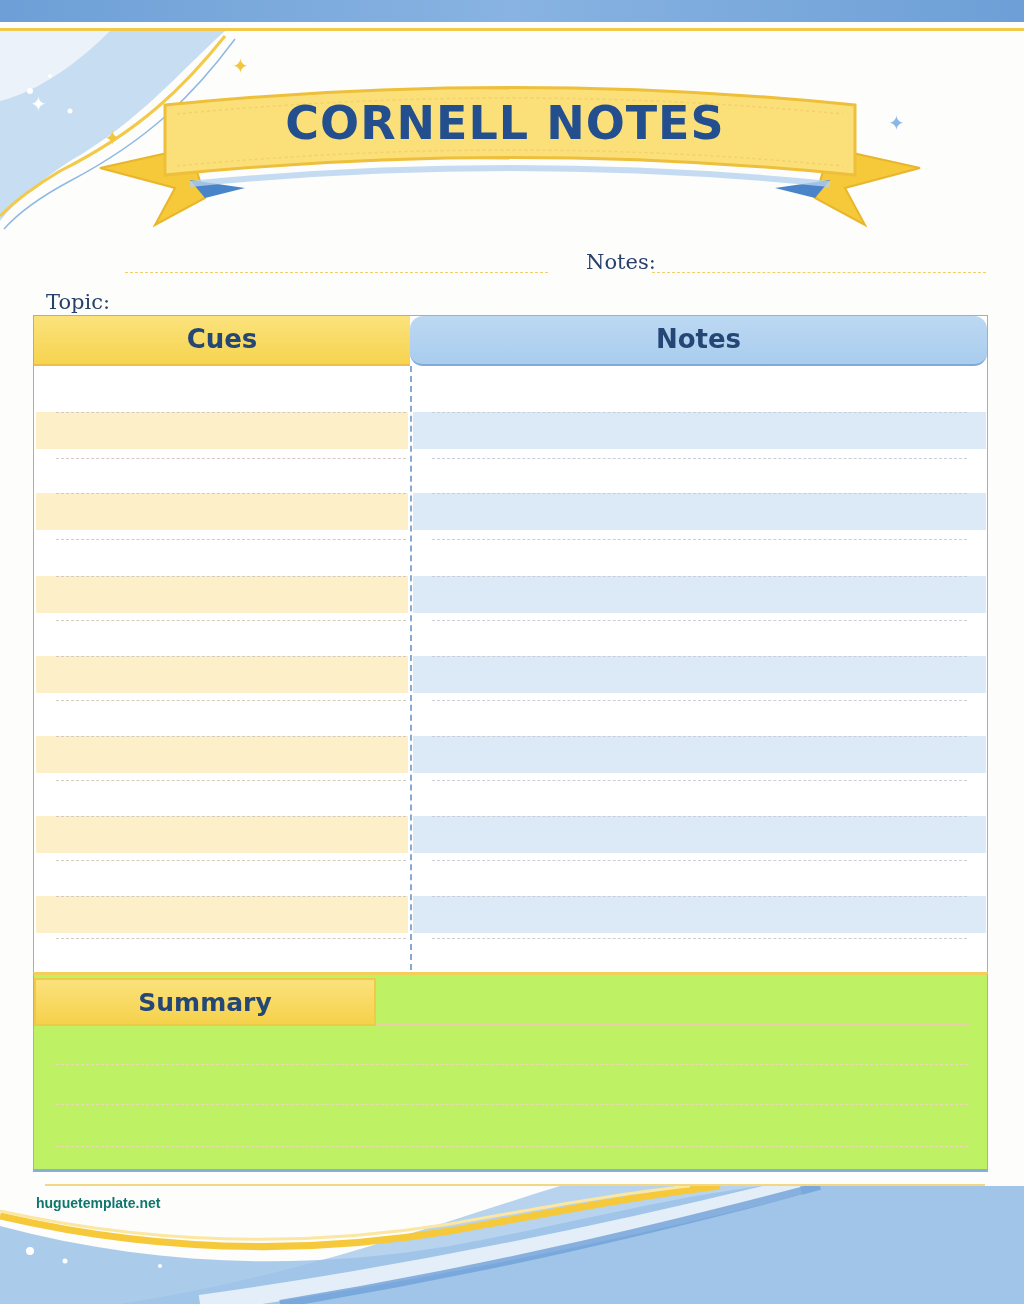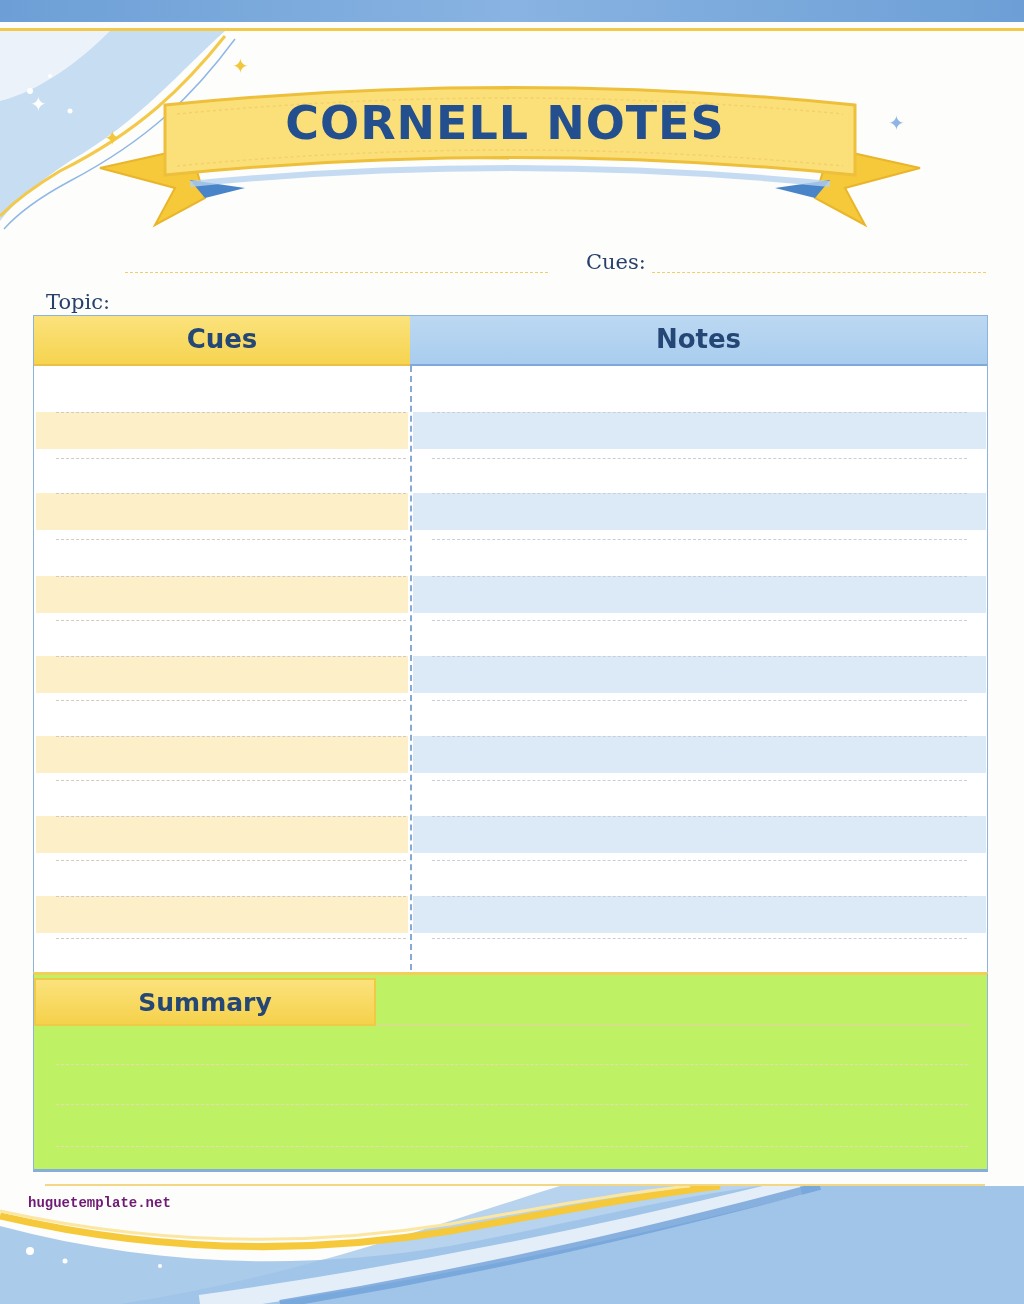--- a/index.html
+++ b/index.html
@@ -6,35 +6,35 @@
   body { width:1024px; height:1304px; position:relative; overflow:hidden; background:#fdfdfc; font-family:"DejaVu Sans", sans-serif; }
   .top-band { position:absolute; left:0; top:0; width:1024px; height:22px; background:linear-gradient(90deg,#6d9fd6,#88b3e2 50%,#6d9fd6); }
   .top-gold { position:absolute; left:0; top:28px; width:1024px; height:3px; background:#f3c94a; }
   .corner-wave { position:absolute; left:0; top:31px; width:240px; height:200px; }
   .ribbon { position:absolute; left:95px; top:80px; width:830px; height:150px; }
   .title { position:absolute; left:0; top:96px; width:1010px; text-align:center; font-family:"DejaVu Sans", sans-serif; font-weight:bold; font-size:46px; color:#244f8f; letter-spacing:1px; }
   .field-label { position:absolute; top:250px; font-family:"DejaVu Serif", serif; font-size:21px; color:#27416b; }
   .field-line { position:absolute; top:272px; height:0; border-top:1.5px dashed #f0cf6a; }
   .table { position:absolute; left:33px; top:315px; width:955px; height:847px; border:1.5px solid #8fb3dd; box-sizing:border-box; background:#fff; }
   .hdr-cues { position:absolute; left:0; top:0; width:376px; height:50px; background:linear-gradient(180deg,#fbe27c,#f6d450); border-bottom:2px solid #eac046; box-sizing:border-box; }
-  .hdr-notes { position:absolute; left:376px; top:0; width:577px; height:50px; background:linear-gradient(180deg,#bcd8f2,#a9cdee); border-bottom:2px solid #7fa9d8; box-sizing:border-box; }
+  .hdr-notes { position:absolute; left:376px; top:0; width:577px; height:50px; background:linear-gradient(180deg,#bcd8f2,#a9cdee); border-bottom:2px solid #7fa9d8; box-sizing:border-box;border-radius:13px; }
   .hdr-text { position:absolute; left:0; top:8px; width:100%; text-align:center; font-weight:bold; font-size:26px; color:#244775; }
   .divider { position:absolute; left:376px; top:50px; width:0; height:604px; border-left:2px dashed #86aad3; }
   .stripe-c { position:absolute; left:2px; width:372px; height:37px; background:#fdf0c8; }
   .stripe-n { position:absolute; left:379px; width:573px; height:37px; background:#dceaf7; }
   .rule-c { position:absolute; left:22px; width:350px; border-top:1px dashed #d4cbc0; height:0; }
   .rule-n { position:absolute; left:398px; width:535px; border-top:1px dashed #c8cfd8; height:0; }
   .summary { position:absolute; left:33px; top:972px; width:955px; height:200px; border:1.5px solid #8fb3dd; border-top:3px solid #f3cf5a; border-bottom:3px solid #85aedb; box-sizing:border-box; background:#bef264; }
   .sum-hdr { position:absolute; left:0; top:3px; width:342px; height:48px; background:linear-gradient(180deg,#fbe27c,#f5d14b); border:2px solid #f0c946; box-sizing:border-box; }
   .sum-text { position:absolute; left:0; top:8px; width:100%; text-align:center; font-weight:bold; font-size:25px; color:#244775; }
   .sum-under { position:absolute; left:342px; top:49px; width:594px; border-top:1.5px solid #e8cfa6; }
   .sum-rule { position:absolute; left:22px; width:912px; border-top:1px dashed #ead9b4; }
   .bottom-gold { position:absolute; left:45px; top:1184px; width:940px; height:2px; background:#f3d785; }
   .footer-art { position:absolute; left:0; top:1186px; width:1024px; height:118px; }
-  .watermark { position:absolute; left:28px; top:1195px; font-family:Liberation Mono, monospace; font-weight:bold; font-size:14px; color:#701a75; }
+  .watermark { position:absolute; left:36px; top:1195px; font-family:Liberation Sans, sans-serif; font-weight:bold; font-size:14px; color:#0f766e; }
   .sparkle { position:absolute; color:#f2c73c; font-size:20px; line-height:1; }
 </style>
 </head>
 <body>
 
 <div class="top-band"></div>
 <div class="top-gold"></div>
 
 <svg class="corner-wave" viewBox="0 0 240 200">
   <path d="M0 0 H225 C180 40 140 90 70 130 C40 150 15 170 0 190 Z" fill="#b8d4ef" opacity="0.8"></path>
@@ -57,21 +57,21 @@
   <path d="M95 100 L110 118 L150 108 Z" fill="#4a84c8"></path>
   <path d="M735 100 L720 118 L680 108 Z" fill="#4a84c8"></path>
   <path d="M70 25 Q415 -10 760 25 L760 95 Q415 60 70 95 Z" fill="#fbe07a" stroke="#edbf3a" stroke-width="3"></path>
   <path d="M82 34 Q415 2 748 34 M82 86 Q415 54 748 86" stroke="#f4d06a" stroke-width="1.5" stroke-dasharray="3 3" fill="none"></path>
   <path d="M95 104 Q415 72 735 104" stroke="#b7d2ef" stroke-width="6" fill="none" opacity="0.8"></path>
 </svg>
 <div class="title">CORNELL NOTES</div>
 
 <span class="field-label" style="left:46px;margin-top:40px;">Topic:</span>
 <div class="field-line" style="left:125px;width:423px;"></div>
-<span class="field-label" style="left:586px;">Cues:</span>
+<span class="field-label" style="left:586px;">Notes:</span>
 <div class="field-line" style="left:652px;width:334px;"></div>
 
 <div class="table">
   <div class="hdr-cues">
     <div class="hdr-text">Cues</div>
   </div>
   <div class="hdr-notes">
     <div class="hdr-text">Notes</div>
   </div>
 

